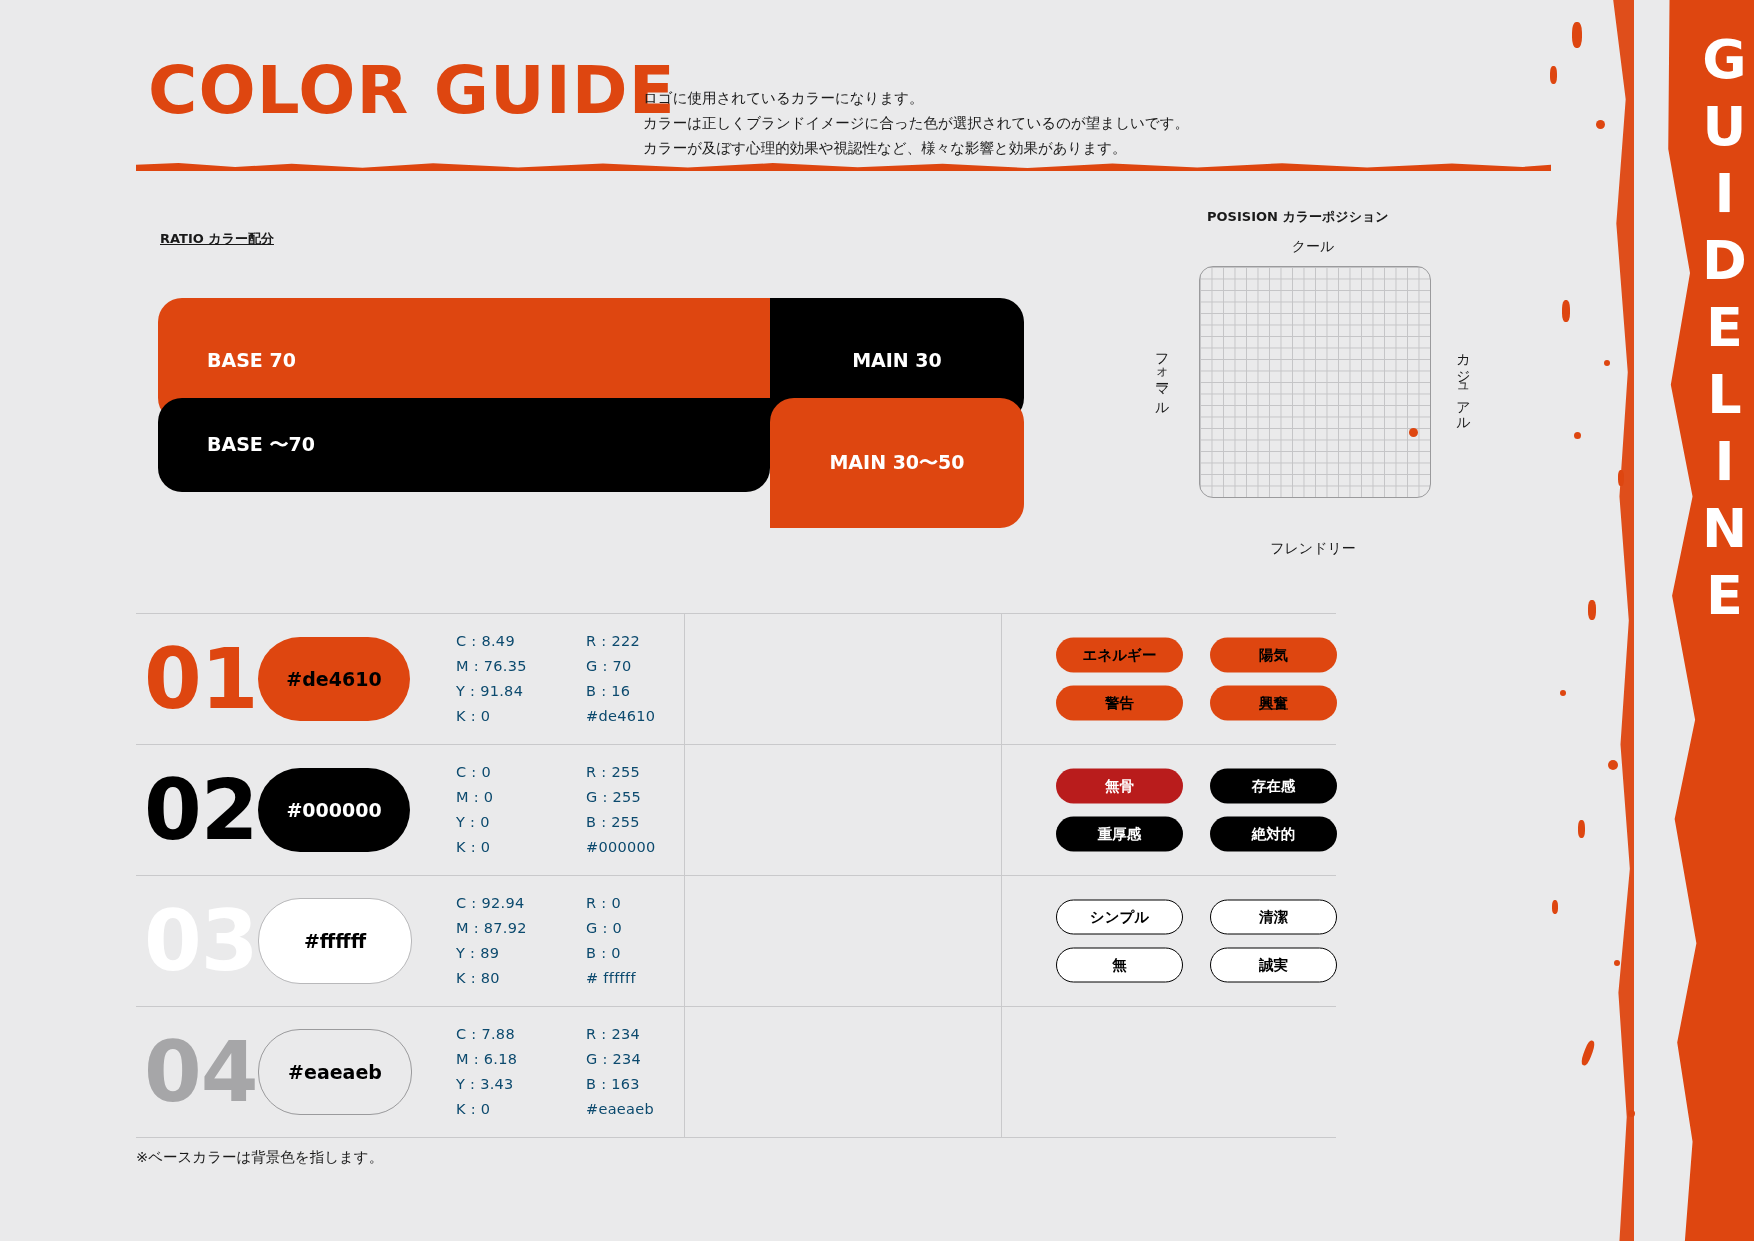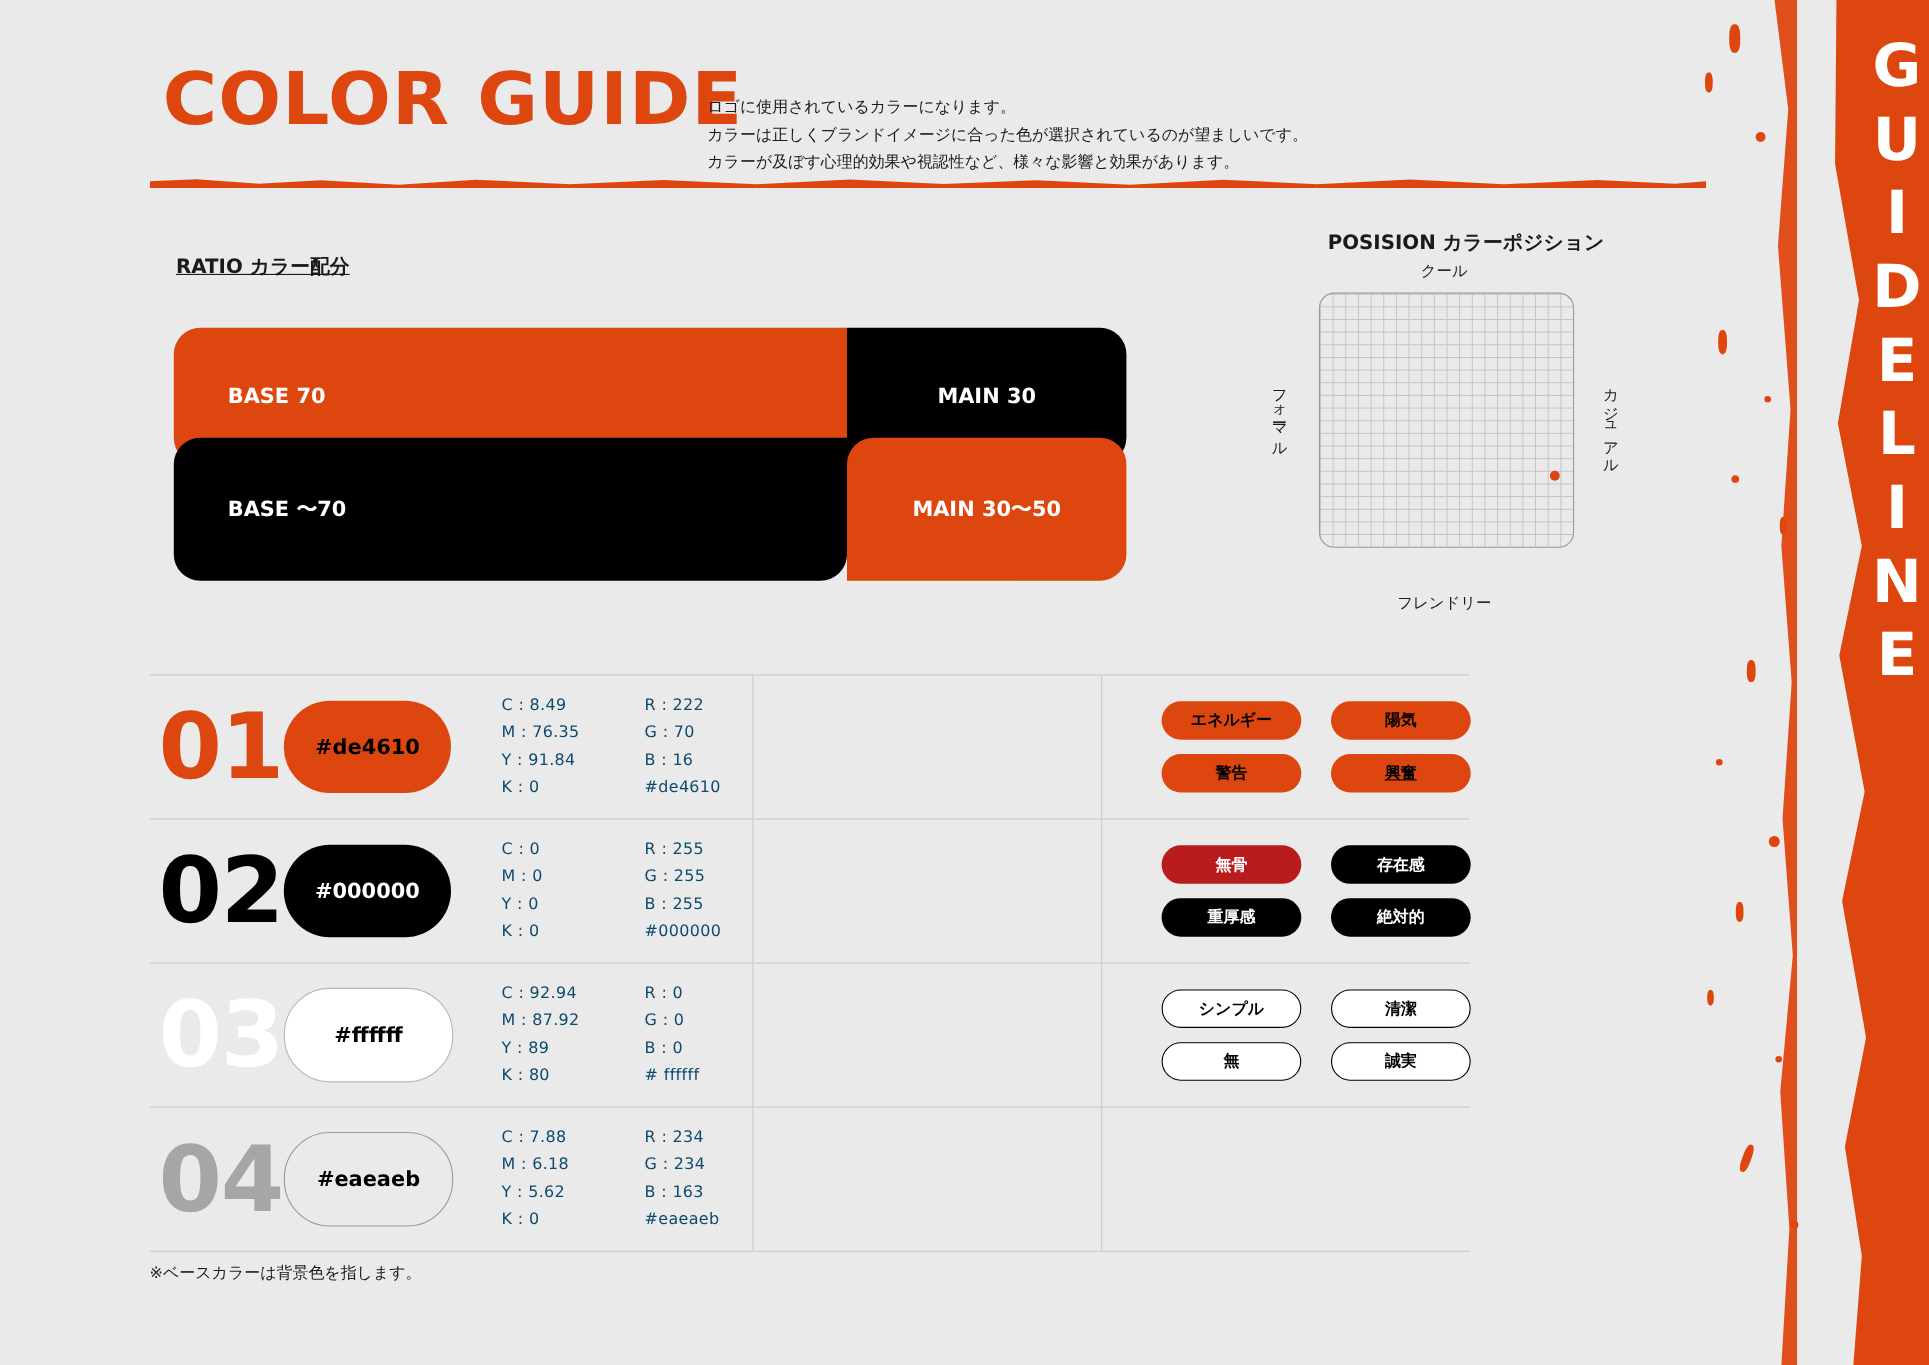--- a/index.html
+++ b/index.html
@@ -106,21 +106,21 @@
     letter-spacing: 4px;
     color: #ffffff;
     writing-mode: vertical-rl;
     text-orientation: upright;
     line-height: .82;
   }
 
   
   .sec-label {
     position: absolute;
-    font-size: 18px;
+    font-size: 13px;
     font-weight: 700;
     font-family: "DejaVu Sans", sans-serif;
     color: #1a1a1a;
   }
   #ratio-label { left: 160px; top: 230px; text-decoration: underline; }
   #posision-label { left: 1207px; top: 208px; }
 
   
   .ratio-wrap {
     position: absolute;
@@ -149,21 +149,21 @@
   .r-main30 {
     left: 612px; top: 0;
     width: 254px; height: 124px;
     background: #000000;
     border-radius: 0 24px 24px 0;
     color: #ffffff;
     justify-content: center;
   }
   .r-basemid {
     left: 0; top: 100px;
-    width: 612px; height: 130px;
+    width: 612px; height: 94px;
     background: #000000;
     border-radius: 24px 0 24px 24px;
     color: #ffffff;
     padding-left: 49px;
     box-sizing: border-box;
   }
   .r-mainmid {
     left: 612px; top: 100px;
     width: 254px; height: 130px;
     background: #de4610;
@@ -449,21 +449,21 @@
         <div class="tag" style="background:#ffffff;color:#000000;border:1.5px solid #000000;">誠実</div>
       </div>
     </div>
 
     <div class="row">
       <div class="row-num" style="color:#a6a6a8;">04</div>
       <div class="swatch" style="background:#eaeaeb;color:#000000;border:1px solid #9a9a9c;">#eaeaeb</div>
       <div class="cmyk">
         <div>C : 7.88</div>
         <div>M : 6.18</div>
-        <div>Y : 5.62</div>
+        <div>Y : 3.43</div>
         <div>K : 0</div>
       </div>
       <div class="rgb">
         <div>R : 234</div>
         <div>G : 234</div>
         <div>B : 163</div>
         <div>#eaeaeb</div>
       </div>
       <div class="vline v1"></div>
       <div class="vline v2"></div>

